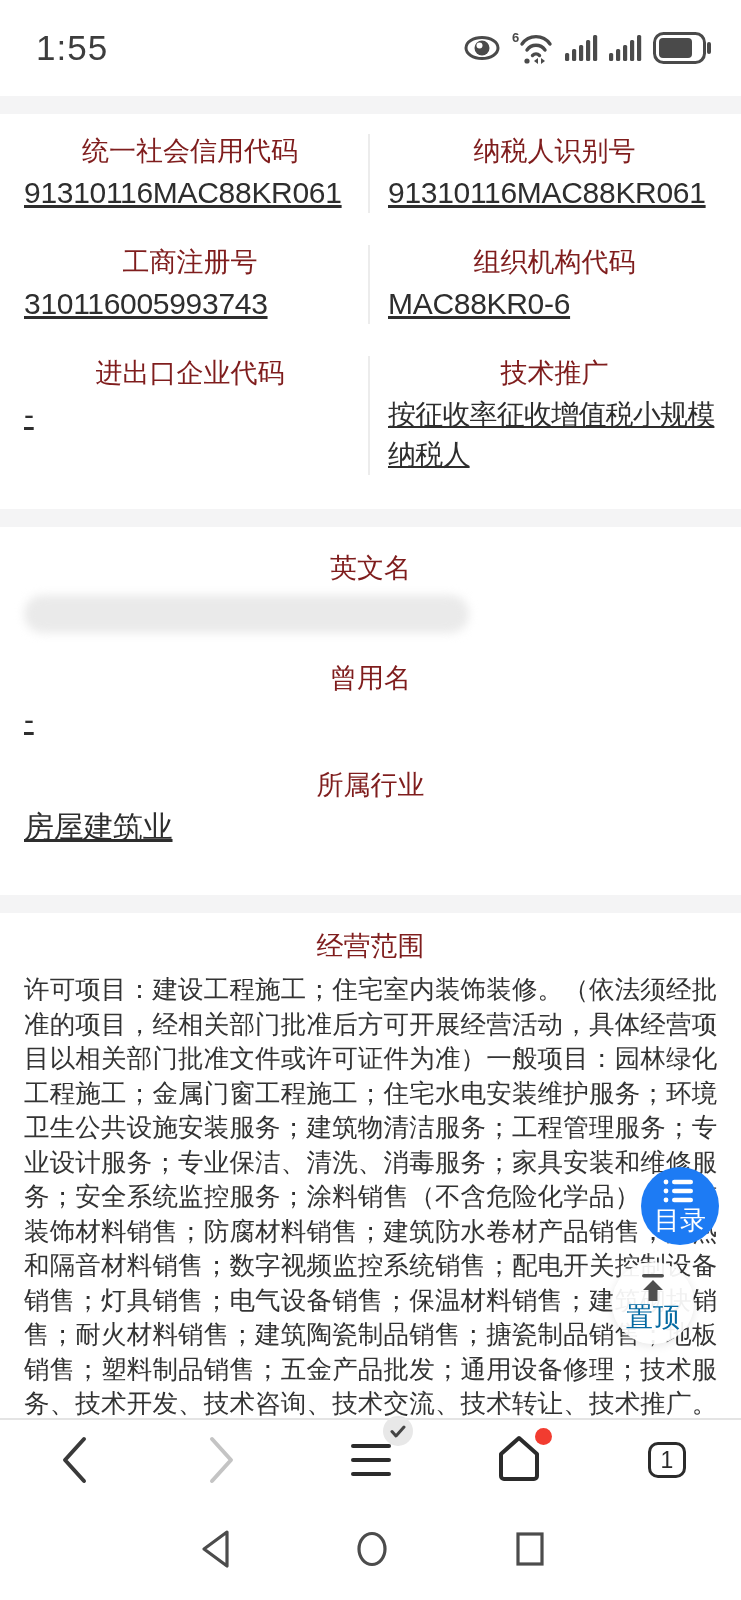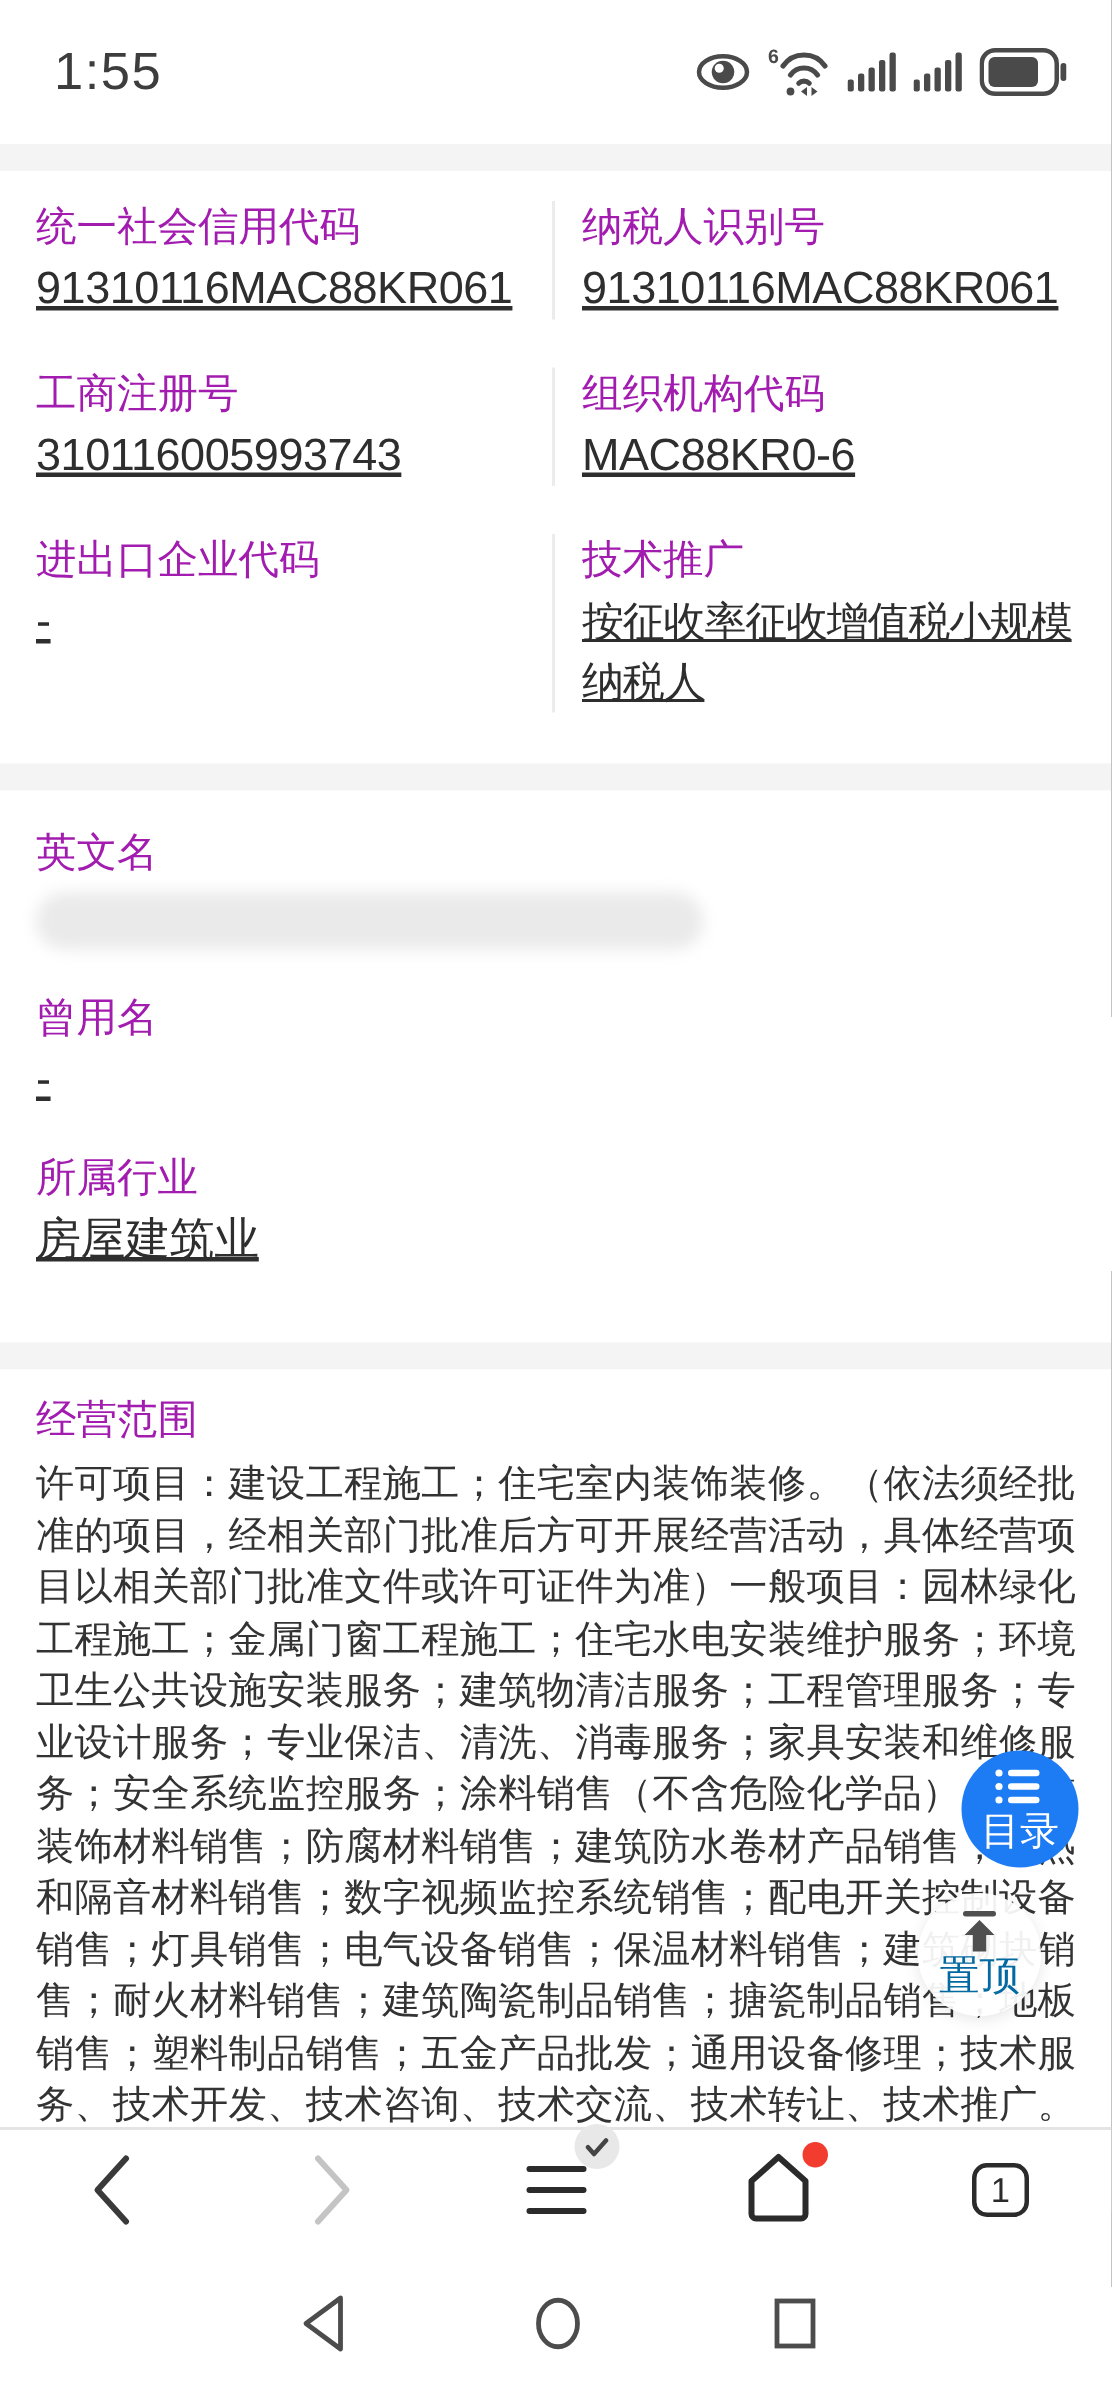--- a/index.html
+++ b/index.html
@@ -17,21 +17,21 @@
   .sicon{ display:block; }
   
   .band{ height:18px; background:#f4f4f5; }
   
   .section{ background:#fff; }
   .sec1{ padding:20px 0 30px 0; }
   .irow{ display:flex; margin-bottom:32px; }
   .irow:last-child{ margin-bottom:4px; }
   .cell-l{ width:370px; padding-left:24px; padding-right:12px; border-right:2px solid #ececec; }
   .cell-r{ flex:1; padding-left:18px; padding-right:20px; }
-  .flabel{ font-size:27px; color:#a21caf; line-height:34px; }
+  .flabel{ font-size:27px; color:#7f1d1d; line-height:34px;text-align:center; }
   .fvalue{ font-size:30px; color:#2e2e2e; line-height:40px; margin-top:5px; letter-spacing:-0.3px;text-decoration:underline; }
   .fvalue.cjk{ font-size:28px; letter-spacing:-0.8px; }
   
   .sec2{ padding:24px 24px 36px 24px; }
   .pfield{ margin-bottom:28px; }
   .pfield:last-child{ margin-bottom:12px; }
   .blur-blob{ width:445px; height:38px; margin-top:10px; border-radius:19px; background:#eaeaea; filter:blur(5px); }
   
   .sec3{ height:561px; padding:16px 24px 0 24px; overflow:hidden; }
   .scope-text{

